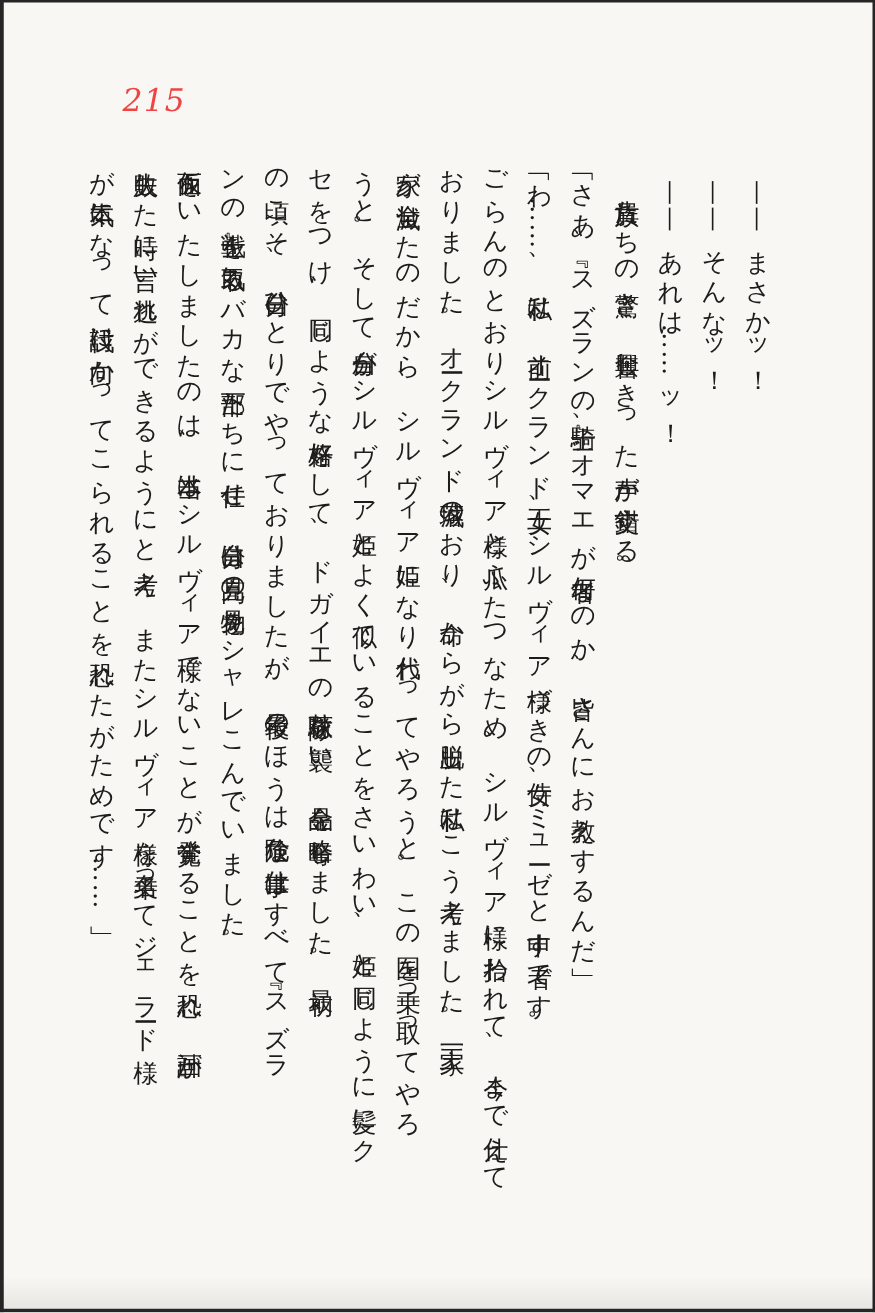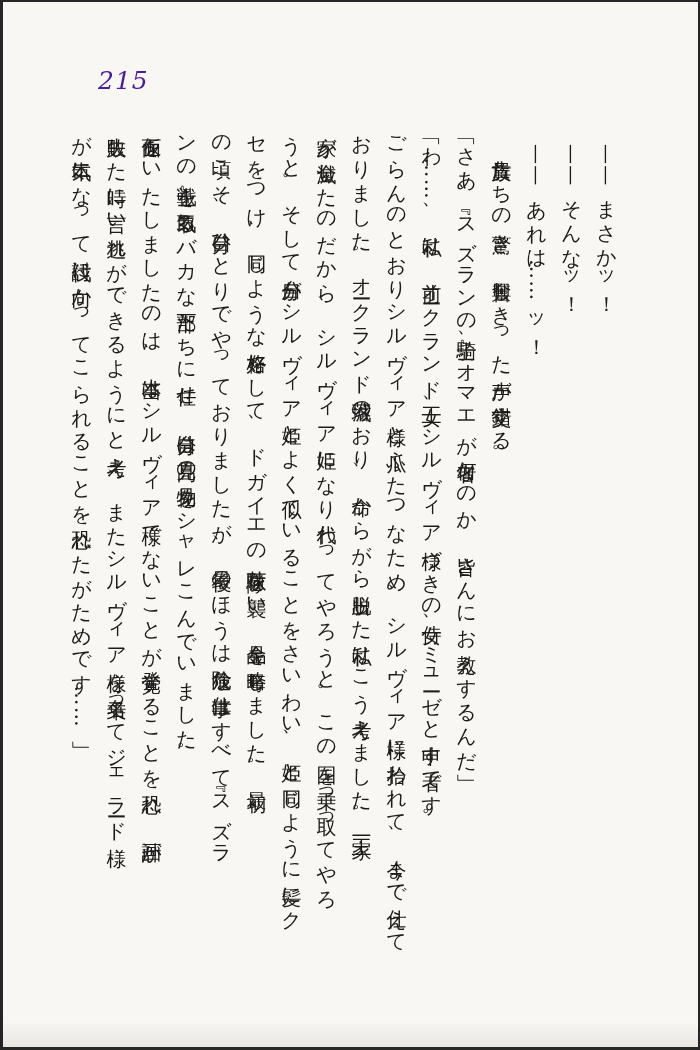--- a/index.html
+++ b/index.html
@@ -32,21 +32,21 @@
     background: linear-gradient(to bottom, rgba(0,0,0,0), rgba(0,0,0,0.07));
   }
   
   .page-number {
     position: absolute;
     left: 98px;
     top: 66px;
     font-size: 25px;
     font-style: italic;
     letter-spacing: 1px;
-    color: #4c1d95;
+    color: #ef4444;
   }
   
   .text-block {
     position: absolute;
     top: 122px;
     right: 76px;
     height: 862px;
     writing-mode: vertical-rl;
     -webkit-writing-mode: vertical-rl;
     text-orientation: mixed;

